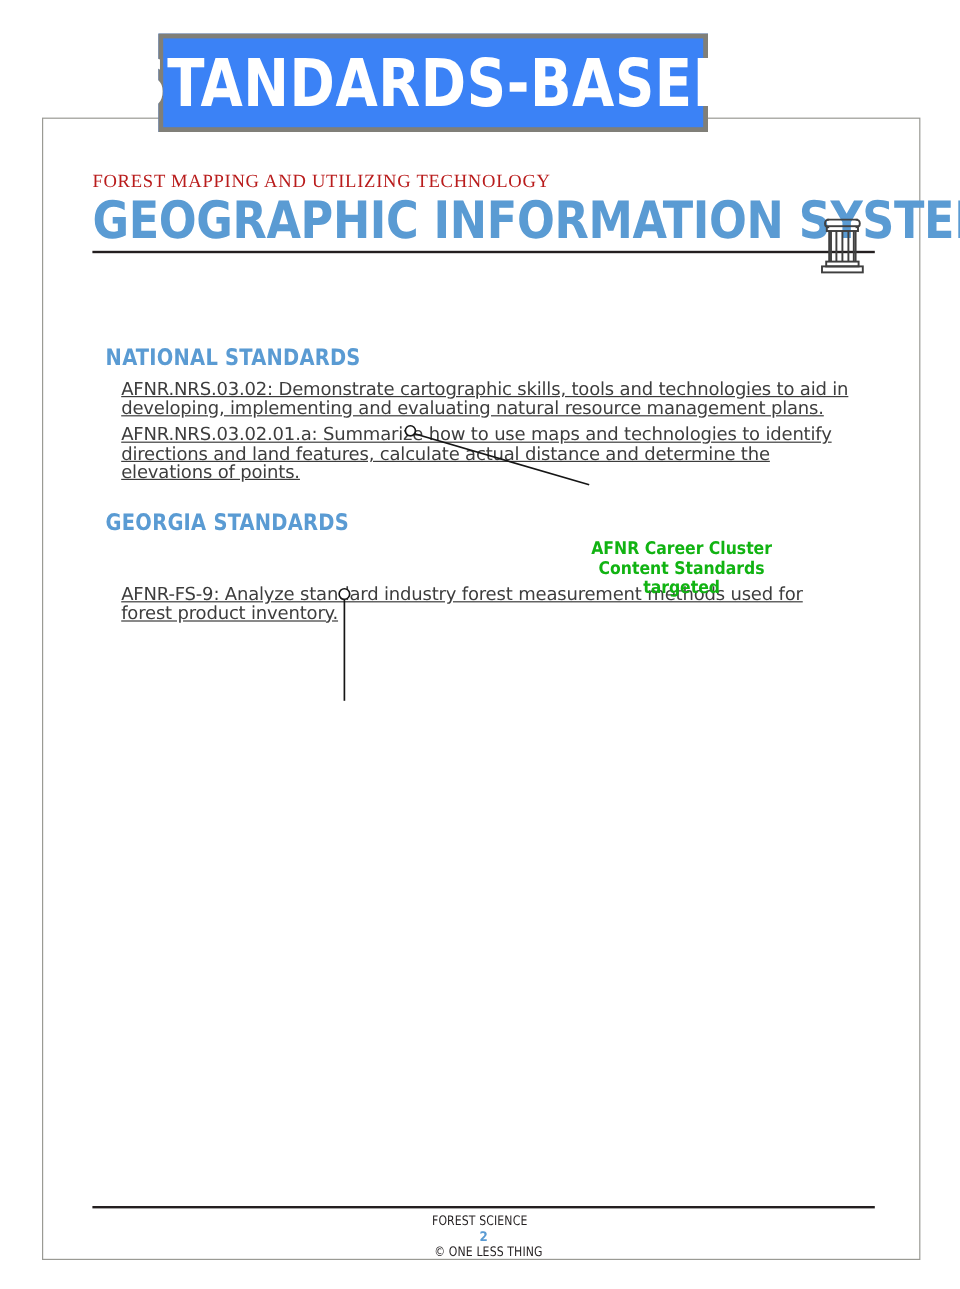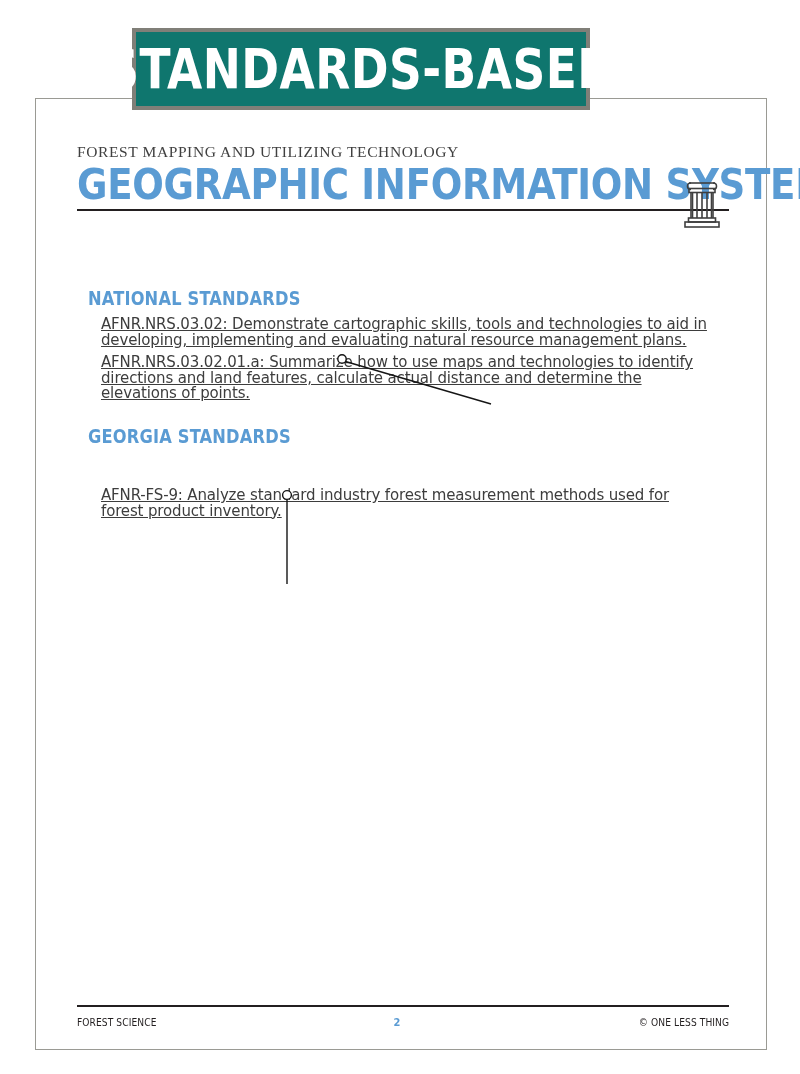--- a/index.html
+++ b/index.html
@@ -27,21 +27,21 @@
     box-sizing: border-box;
   }
 
   
   #top-banner {
     position: absolute;
     left: 132px;
     top: 28px;
     width: 458px;
     height: 82px;
-    background: #0f766e;
+    background: #3b82f6;
     border: 4px solid #807f78;
     box-sizing: border-box;
     display: flex;
     align-items: center;
     justify-content: center;
     z-index: 5;
   }
   #top-banner .banner-text {
     color: #ffffff;
     font-family: "Liberation Sans Narrow", "DejaVu Sans Condensed", "Liberation Sans", sans-serif;
@@ -58,21 +58,21 @@
     position: absolute;
     left: 41px;
     top: 44px;
     width: 652px;
   }
 
   .eyebrow {
     font-family: "Liberation Serif", "DejaVu Serif", serif;
     font-size: 15.5px;
     letter-spacing: 0.6px;
-    color: #404040;
+    color: #b91c1c;
     line-height: 1.1;
     margin: 0 0 1px 0;
     white-space: nowrap;
   }
 
   .doc-title-wrap {
     position: relative;
     height: 52px;
   }
   .doc-title {
@@ -174,20 +174,21 @@
     background: #231f20;
   }
   #footer {
     position: absolute;
     left: 41px;
     top: 912px;
     width: 652px;
     height: 22px;
     display: flex;
     align-items: center;
+    flex-direction: column;
   }
   .foot-item {
     font-family: "Liberation Sans Narrow", "DejaVu Sans Condensed", "Liberation Sans", sans-serif;
     font-size: 11px;
     color: #231f20;
     letter-spacing: 0.1px;
     white-space: nowrap;
     transform: scaleX(0.92);
   }
   #foot-left   { flex: 0 0 auto; transform-origin: left center; }
@@ -239,20 +240,25 @@
 
   <svg id="connectors" viewBox="0 0 732 952" xmlns="http://www.w3.org/2000/svg">
 
     <circle cx="306" cy="260" r="4.2" fill="#ffffff" stroke="#151515" stroke-width="1.4"></circle>
     <line x1="309.5" y1="262.5" x2="455" y2="305" stroke="#151515" stroke-width="1.4"></line>
 
     <circle cx="251" cy="396" r="4.4" fill="#ffffff" stroke="#151515" stroke-width="1.4"></circle>
     <line x1="251" y1="400.5" x2="251" y2="485" stroke="#151515" stroke-width="1.4"></line>
   </svg>
 
+  <div class="callout" id="callout-1">
+    <div>AFNR Career Cluster</div>
+    <div>Content Standards</div>
+    <div>targeted</div>
+  </div>
 
 
   <div id="footer-rule"></div>
   <div id="footer">
     <div class="foot-item" id="foot-left">FOREST SCIENCE</div>
     <div class="foot-item" id="foot-center">2</div>
     <div class="foot-item" id="foot-right">© ONE LESS THING</div>
   </div>
 
 </div>

